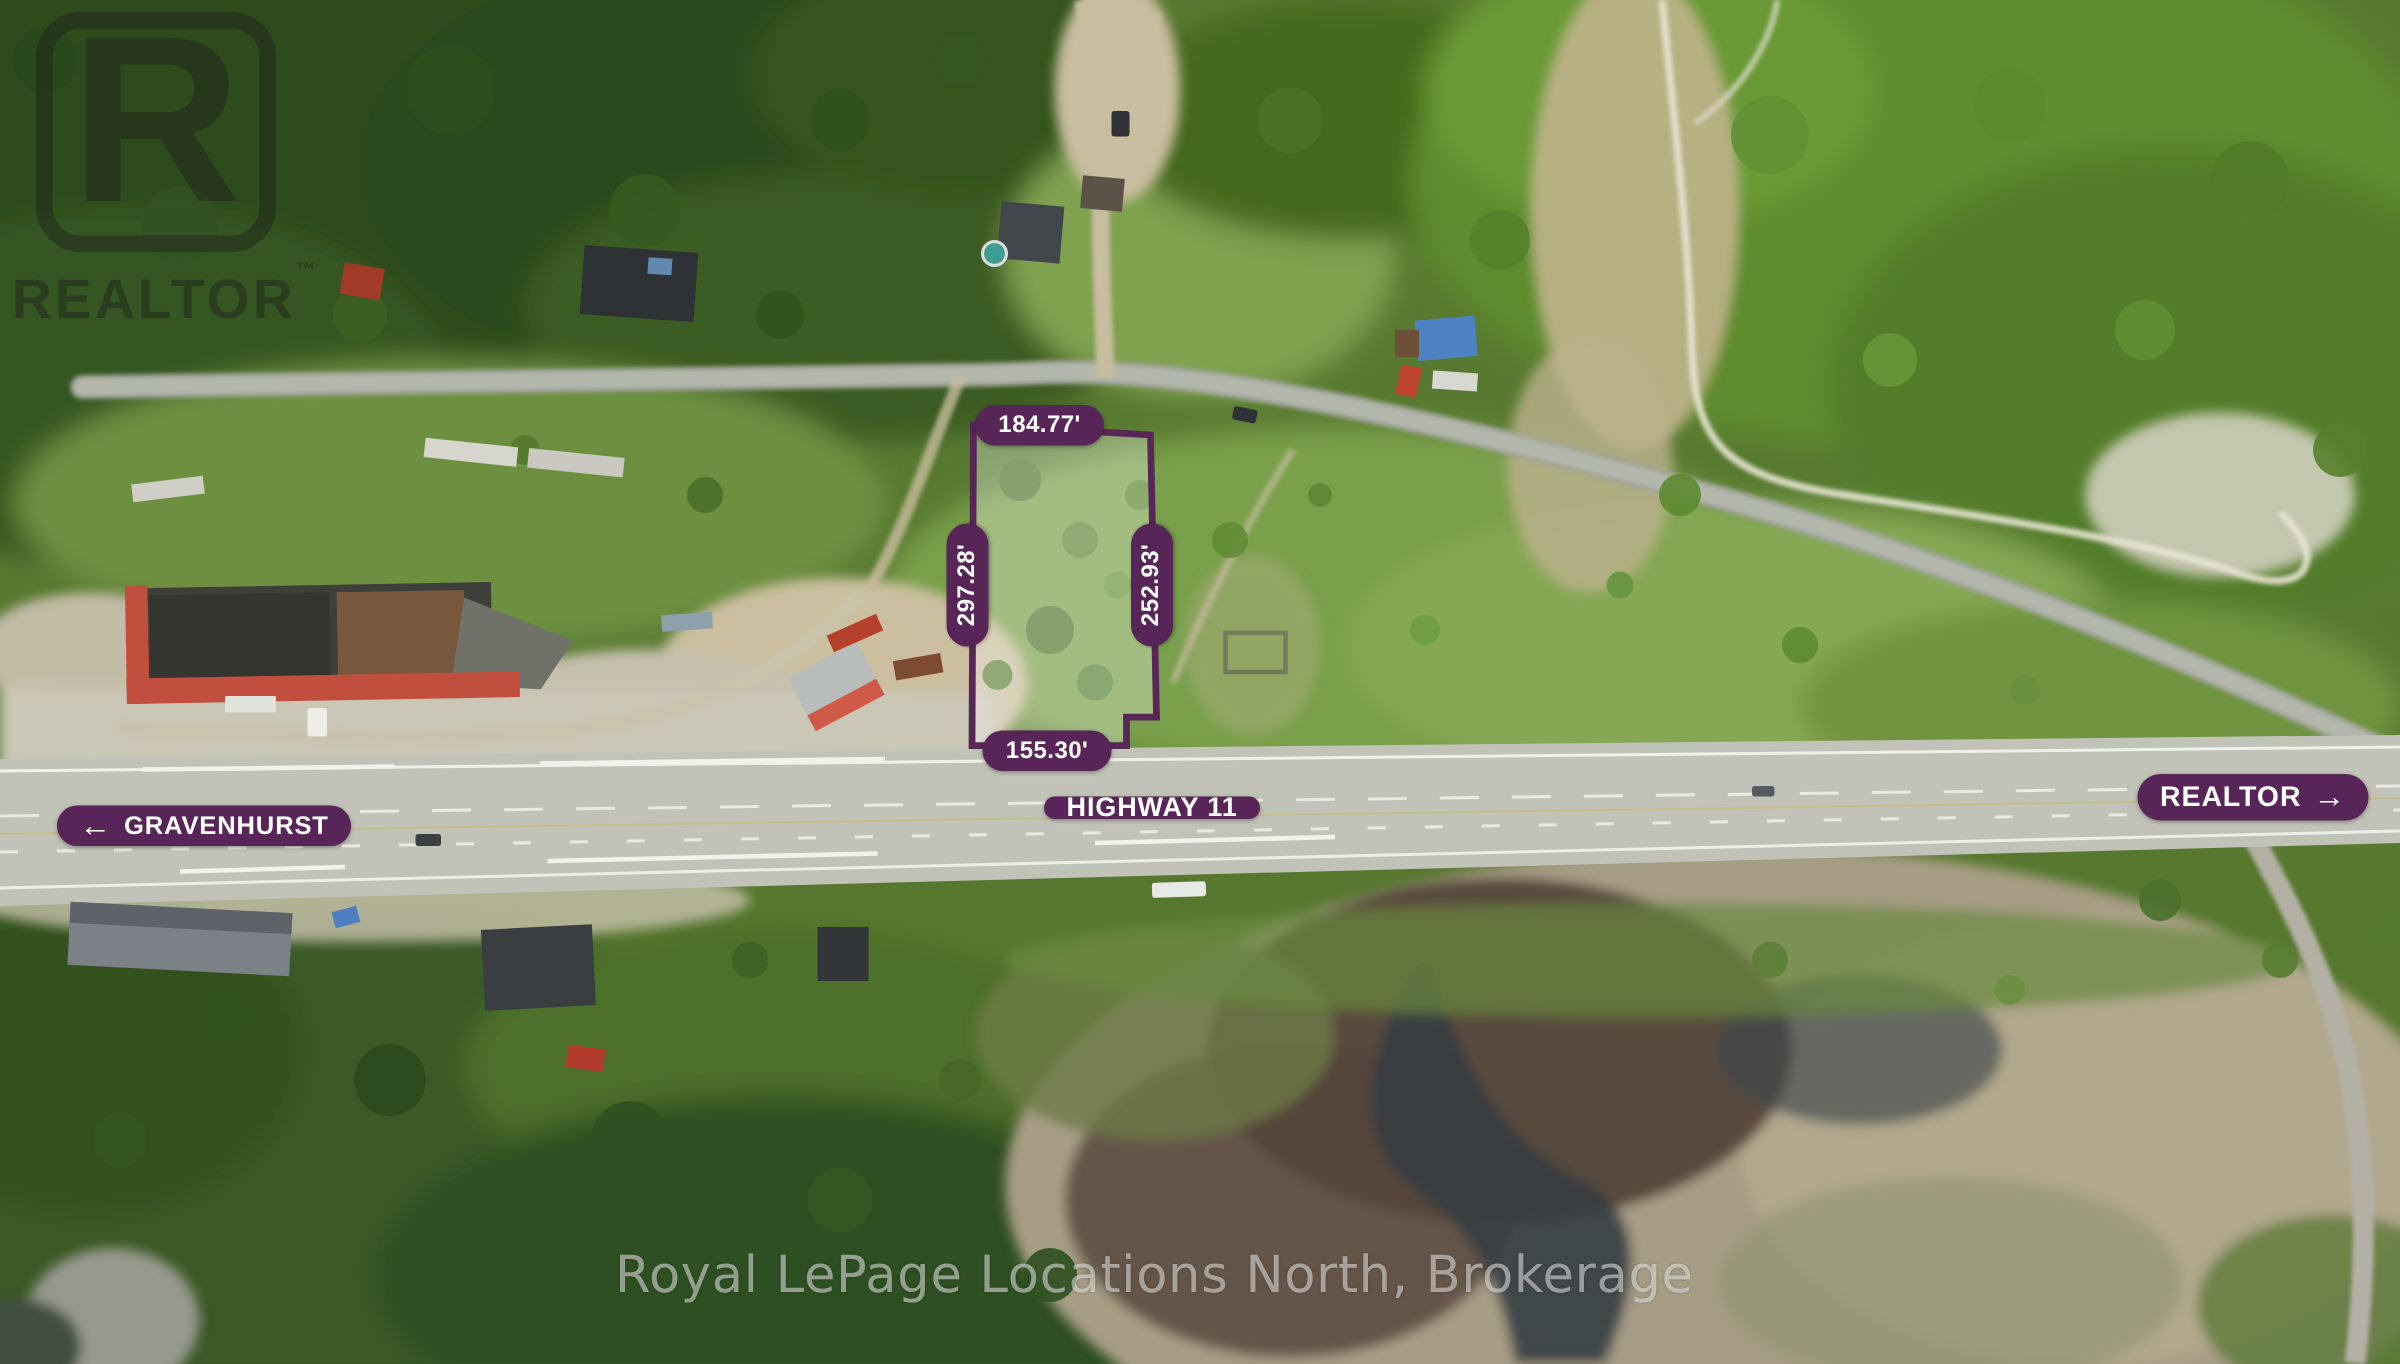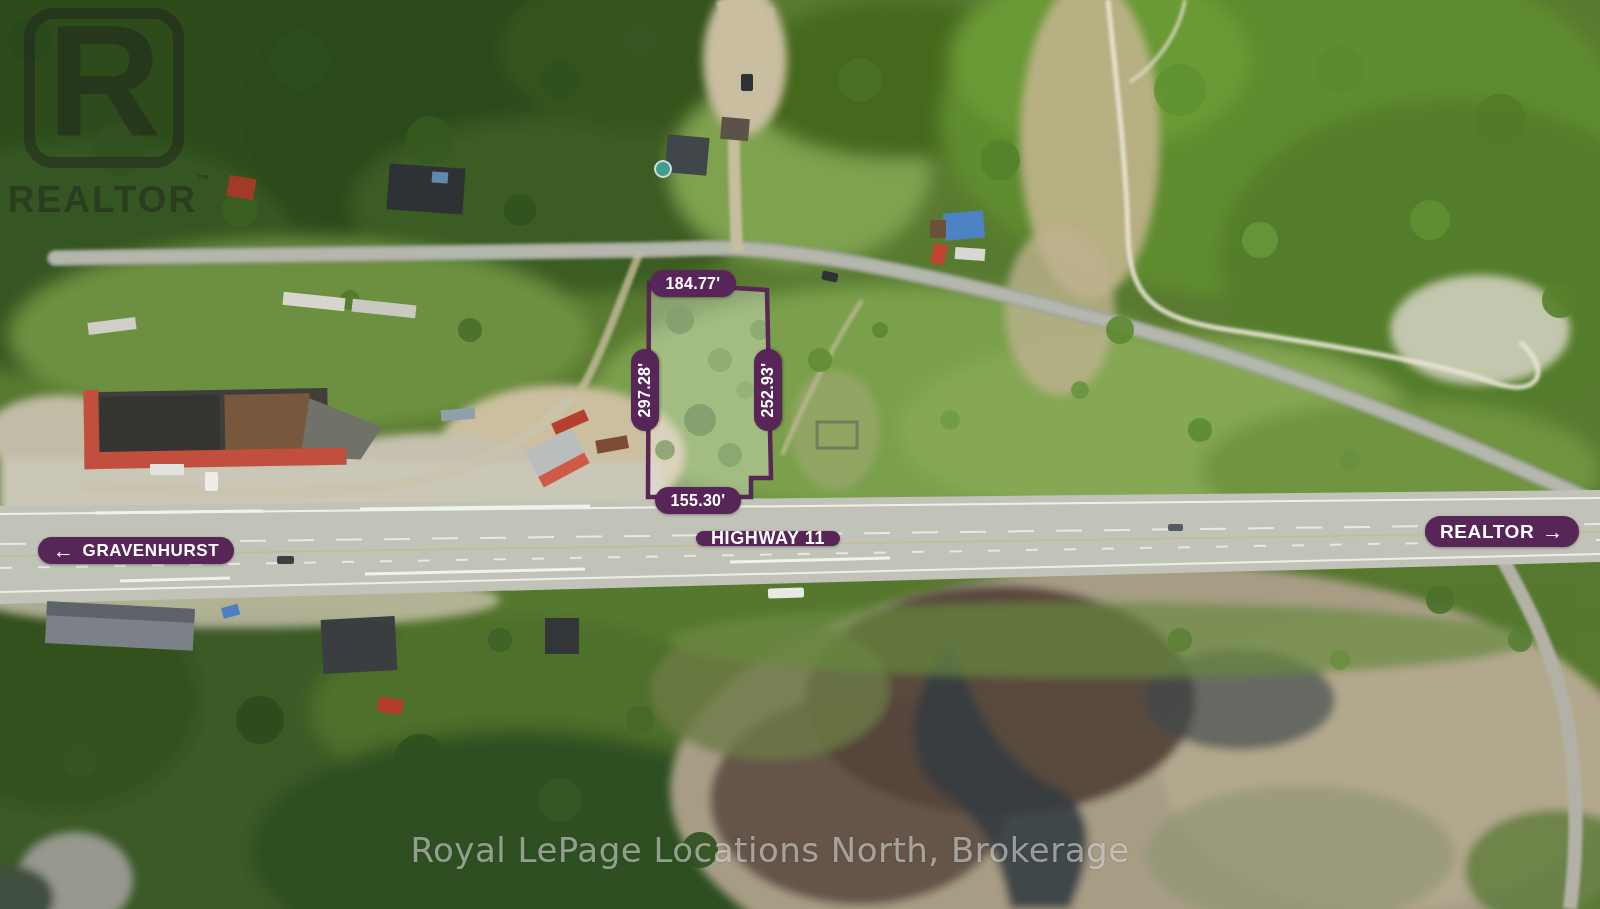--- a/index.html
+++ b/index.html
@@ -38,21 +38,21 @@
   }
   .r-letter{font-size:158px;font-weight:bold;line-height:1;transform:translateY(-8px);}
   .r-word{
     position:absolute;left:4px;top:172px;width:210px;text-align:center;
     font-size:37px;font-weight:bold;letter-spacing:2px;
   }
   .r-word sup{font-size:13px;vertical-align:28px;letter-spacing:0;}
 
   
   .brokerage{
-    position:absolute;left:410px;top:830px;width:720px;text-align:center;
+    position:absolute;left:410px;top:830px;width:720px;text-align:left;
     font-family:"DejaVu Sans",sans-serif;font-size:34px;
     color:rgba(255,255,255,.5);text-shadow:0 0 2px rgba(0,0,0,.25);
     letter-spacing:.5px;
   }
 </style>
 </head>
 <body>
 
 <div class="stage">
 

